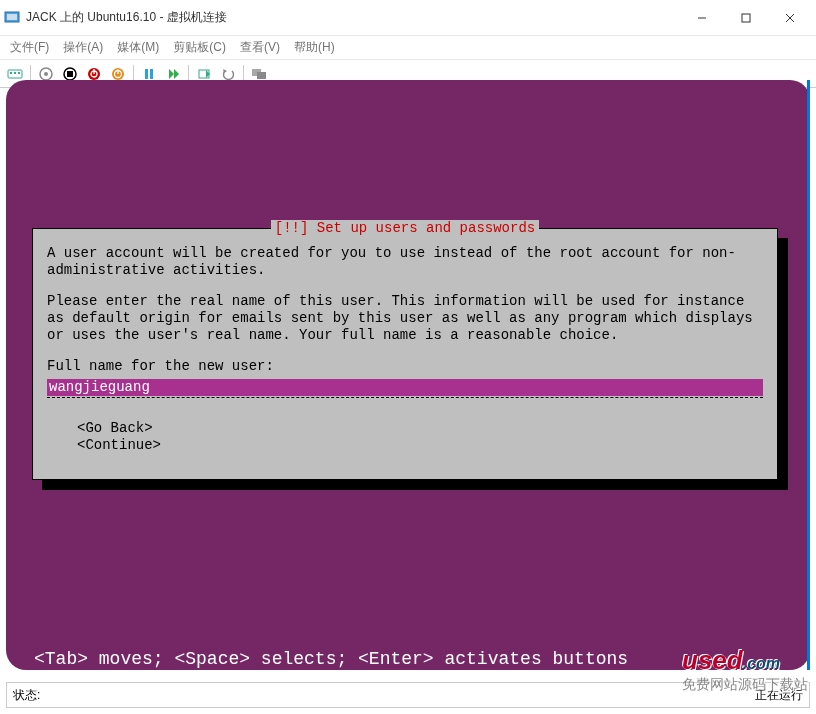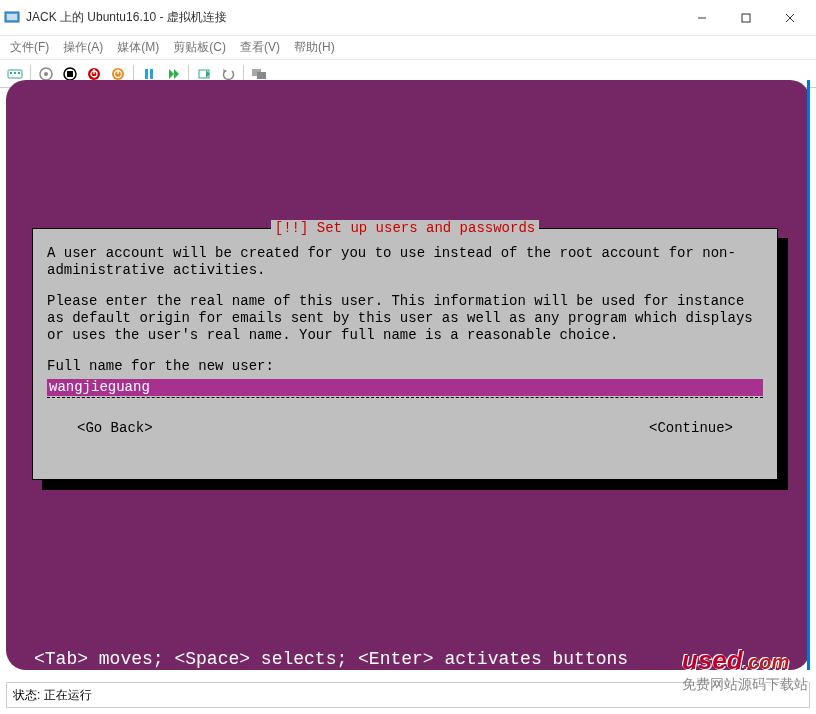--- a/index.html
+++ b/index.html
@@ -25,25 +25,25 @@
 .installer { position: absolute; inset: 0; font-family: "Courier New", monospace; font-size: 14px; line-height: 17px; color: #fff; }
 .dialog-shadow { position: absolute; left: 36px; top: 158px; width: 746px; height: 252px; background: #000; }
 .dialog { position: absolute; left: 26px; top: 148px; width: 746px; height: 252px; background: #bfbfbf; border: 1px solid #000; color: #000; padding: 10px 14px 8px; }
 .dialog-title-wrap { position: absolute; left: 0; right: 0; top: -1px; text-align: center; }
 .dialog-title { display: inline-block; background: #bfbfbf; padding: 0 4px; color: #c00; position: relative; top: -8px; }
 .dialog-body { white-space: pre-wrap; margin-top: 6px; color: #000; }
 .input-row { margin-top: 4px; display: flex; }
 .input-value { background: #a8308f; color: #fff; padding: 0 2px; }
 .input-fill { flex: 1; background: #a8308f; }
 .input-underline { border-bottom: 1px dashed #000; margin-top: 1px; }
-.dialog-buttons { display: flex; justify-content: space-between; margin-top: 22px; padding: 0 30px; color: #000; }
+.dialog-buttons { display: flex; justify-content: space-between; margin-top: 22px; padding: 0 30px; color: #000; flex-direction: column; }
 
 .help-line { position: absolute; left: 0; bottom: 0; color: #fff; padding: 2px 4px; font-family: "Courier New", monospace; font-size: 18px; margin-left: 24px; }
 
-.statusbar { position: absolute; left: 6px; right: 6px; bottom: 6px; height: 26px; background: #fff; border: 1px solid #ccc; display: flex; align-items: center; padding: 0 6px; font-size: 12px; }
+.statusbar { position: absolute; left: 6px; right: 6px; bottom: 6px; height: 26px; background: #fff; border: 1px solid #ccc; display: flex; align-items: center; padding: 0 6px; font-size: 12px; justify-content: space-between; }
 
 .watermark { position: absolute; right: 8px; bottom: 20px; font-family: Arial, sans-serif; font-size: 26px; font-weight: bold; font-style: italic; color: #b8002a; text-shadow: 1px 1px 0 #fff, -1px -1px 0 #fff; pointer-events: none; }
 .watermark small { font-size: 14px; color: #888; font-style: normal; font-weight: normal; display: block; text-align: left; }
 </style>
 </head>
 <body>
 
 <div class="titlebar">
   <span class="titlebar-icon">
     <svg viewBox="0 0 16 16">
@@ -175,15 +175,15 @@
   </div>
 </div>
 
 <div class="statusbar">
   <span>状态:</span>
   <span>&nbsp;</span>
   <span>正在运行</span>
 </div>
 
 <div class="watermark">
-  <span>used</span><span style="color:#b91c1c;font-size:20px">.com</span>
+  <span>used</span><span style="color:#0c4a6e;font-size:16px">.com</span>
   <small>免费网站源码下载站</small>
 </div>
 
 </body></html>

